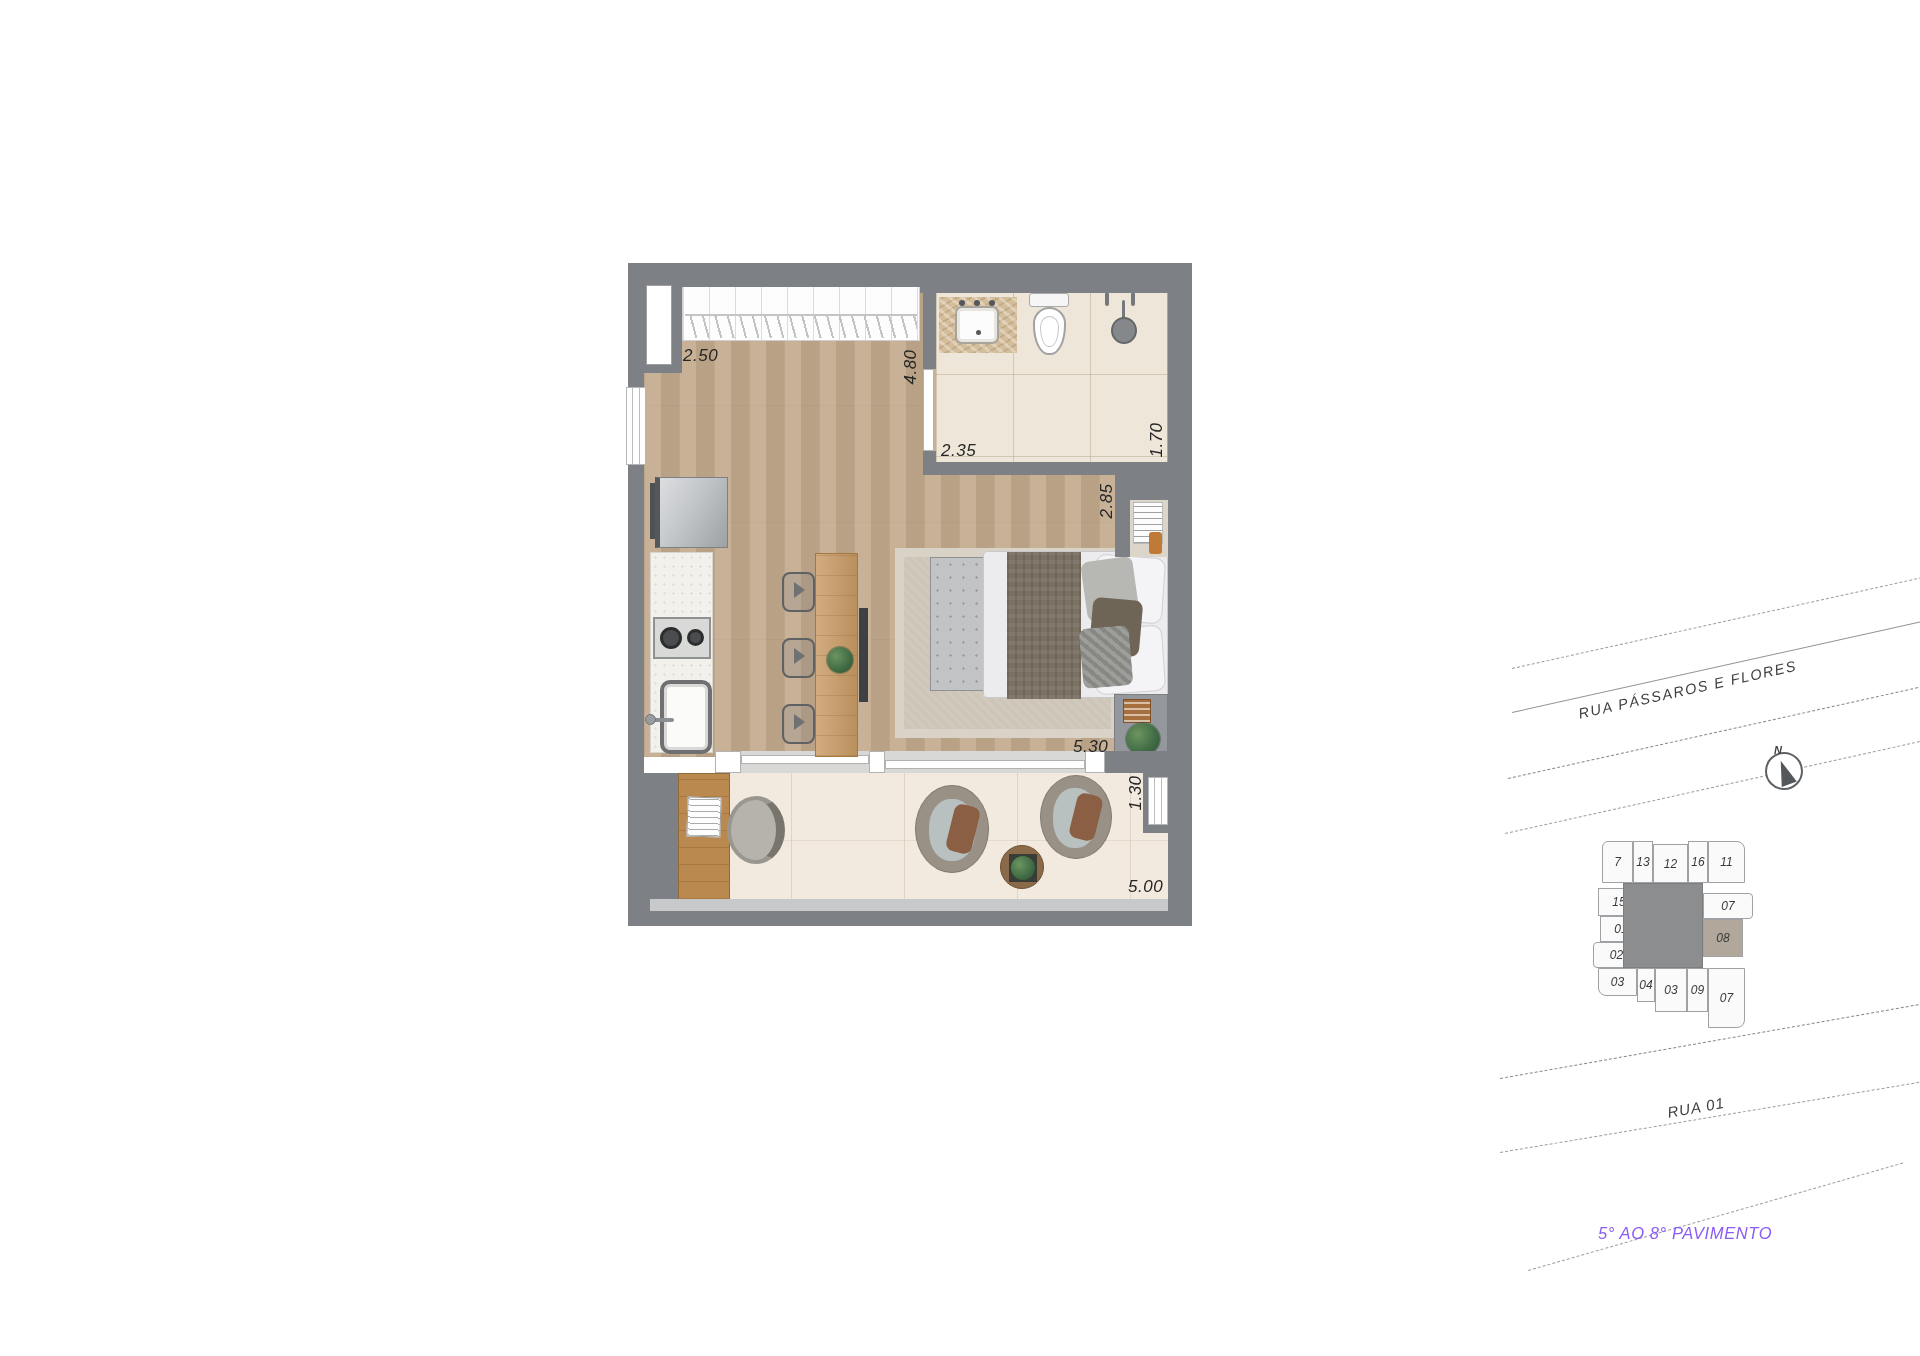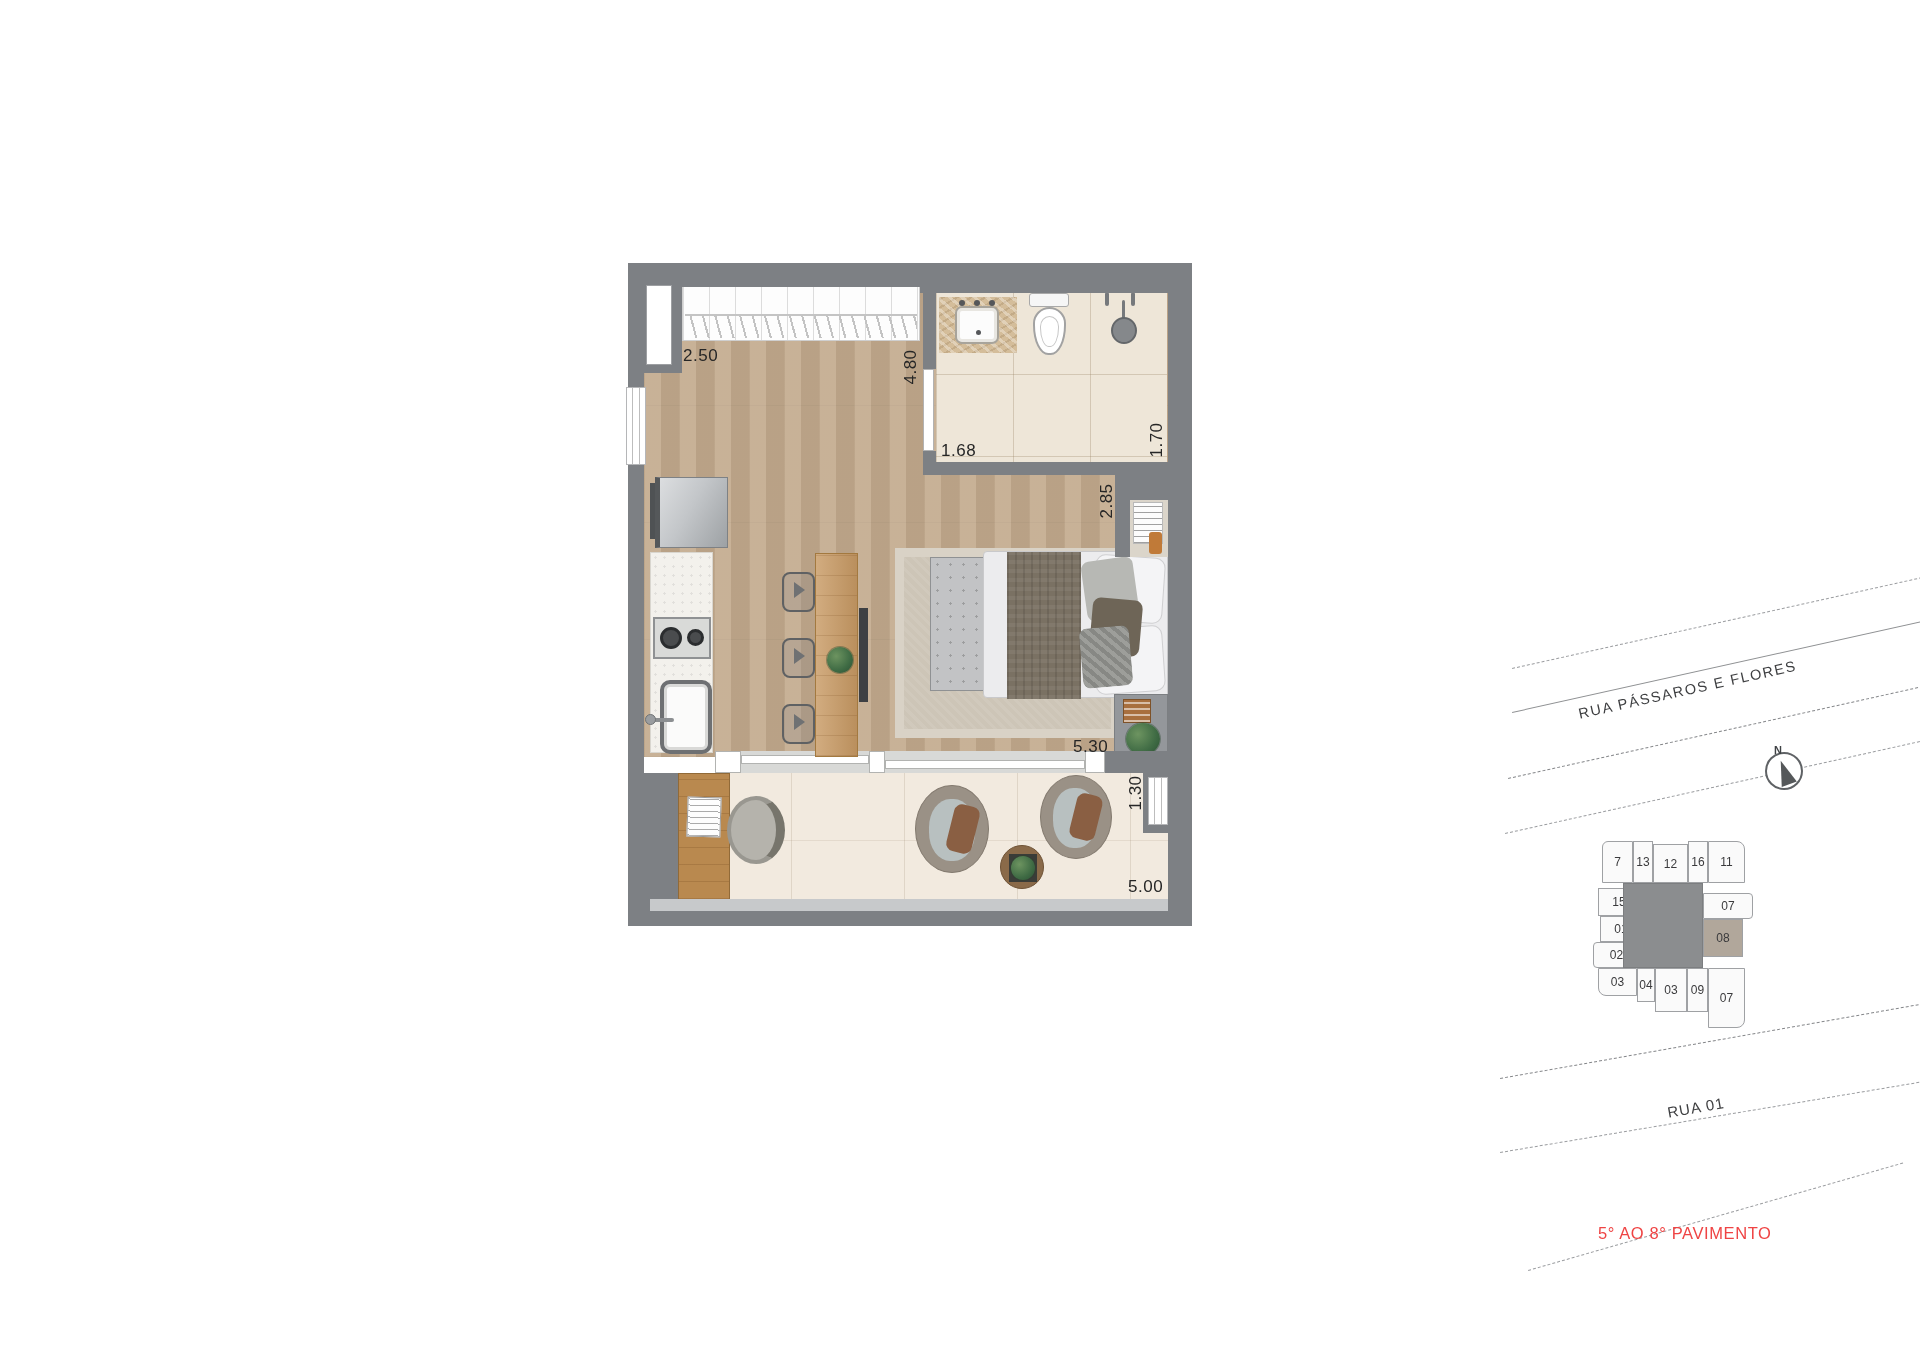--- a/index.html
+++ b/index.html
@@ -1,18 +1,19 @@
 <!DOCTYPE html>
 <html style="--wall: #7d8084; --wood: #c3aa8d; --bath_floor: #eee6d8; --balcony_floor: #f2eadf; --rug: #cdc5b7; --unit_fill: #fafafa; --unit_border: #9fa1a4; --keyplan_core: #8b8d8f; --highlight_unit: #b1a79b; --dim_text: #262626;"><head>
 <meta charset="utf-8">
 <style>
   html,body{margin:0;padding:0;background:#ffffff;}
   #canvas{
     position:relative;width:1920px;height:1356px;background:#ffffff;overflow:hidden;
     font-family:"Liberation Sans","DejaVu Sans",sans-serif;
+    font-style:italic;
   }
   #canvas *{position:absolute;box-sizing:border-box;}
 
   
   .wall{background:var(--wall,#7d8084);}
   .sill{background:#c7c9cb;}
 
   
   .floor-wood{
     background-color:var(--wood,#c3aa8d);
@@ -124,21 +125,21 @@
   
   .dim{font-size:17px;color:var(--dim_text,#262626);letter-spacing:.5px;white-space:nowrap;}
   .dim.v{transform:translate(-50%,-50%) rotate(-90deg);}
 
   
   .st-line{height:0;transform-origin:0 0;}
   .solid-line{border-top:1px solid #8f9193;}
   .dash-line{border-top:1px dashed #9b9da0;}
   .dashdot-line{border-top:1px dashed #85878a;}
   .street-label{color:#3e3f41;font-size:14.5px;letter-spacing:1.6px;white-space:nowrap;transform-origin:0 0;}
-  .caption{color:#ef4444;font-size:16.5px;letter-spacing:.6px;white-space:nowrap;}
+  .caption{color:#8b5cf6;font-size:16.5px;letter-spacing:.6px;white-space:nowrap;}
 
   .compass-circle{width:38px;height:38px;border:2px solid #5f6265;border-radius:50%;background:#fff;}
   .compass-n{font-size:11px;font-weight:bold;color:#3f4245;}
   .needle{width:0;height:0;border-left:8px solid transparent;border-right:8px solid transparent;border-bottom:25px solid #55585a;transform:rotate(-20deg);}
 
   .kp-unit{background:var(--unit_fill,#fafafa);border:1px solid var(--unit_border,#9fa1a4);
     display:flex;align-items:center;justify-content:center;font-size:12px;color:#3a3a3c;}
   .kp-core{background:var(--keyplan_core,#8b8d8f);border:1px solid #7c7e80;}
   .kp-highlight{background:var(--highlight_unit,#b1a79b);}
 </style>
@@ -255,21 +256,21 @@
   <div class="wall" style="left:1115px;top:475px;width:15px;height:82px;"></div>
   <div class="niche-bg" style="left:1130px;top:500px;width:38px;height:57px;">
     <div class="shelf-art" style="left:3px;top:2px;width:30px;height:42px;"></div>
     <div class="deco-orange" style="left:19px;top:32px;width:13px;height:22px;"></div>
   </div>
   <div class="sill" style="left:650px;top:899px;width:518px;height:12px;"></div>
   <div class="wall" style="left:628px;top:911px;width:564px;height:15px;"></div>
 
   <div class="dim" style="left:683px;top:346px;">2.50</div>
   <div class="dim v" style="left:911px;top:367px;">4.80</div>
-  <div class="dim" style="left:941px;top:441px;">1.68</div>
+  <div class="dim" style="left:941px;top:441px;">2.35</div>
   <div class="dim v" style="left:1157px;top:440px;">1.70</div>
   <div class="dim v" style="left:1107px;top:501px;">2.85</div>
   <div class="dim" style="left:1073px;top:737px;">5.30</div>
   <div class="dim v" style="left:1136px;top:793px;">1.30</div>
   <div class="dim" style="left:1128px;top:877px;">5.00</div>
 
   <div class="st-line dash-line" style="left:1512px;top:668px;width:450px;transform:rotate(-12.5deg);"></div>
   <div class="st-line solid-line" style="left:1512px;top:712px;width:445px;transform:rotate(-12.5deg);"></div>
   <div class="street-label" style="left:1577px;top:706px;transform:rotate(-12.5deg);">RUA PÁSSAROS E FLORES</div>
   <div class="st-line dashdot-line" style="left:1508px;top:778px;width:450px;transform:rotate(-12.5deg);"></div>

